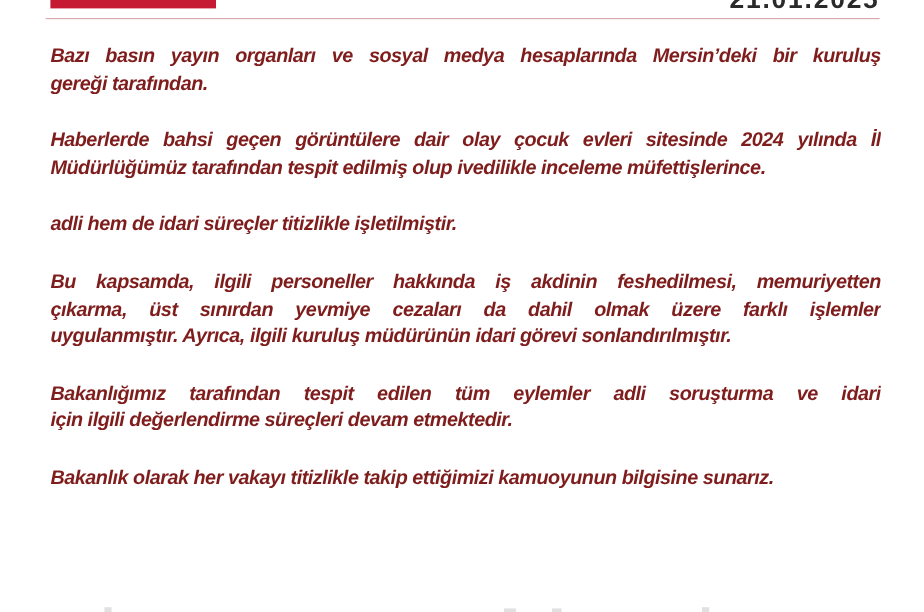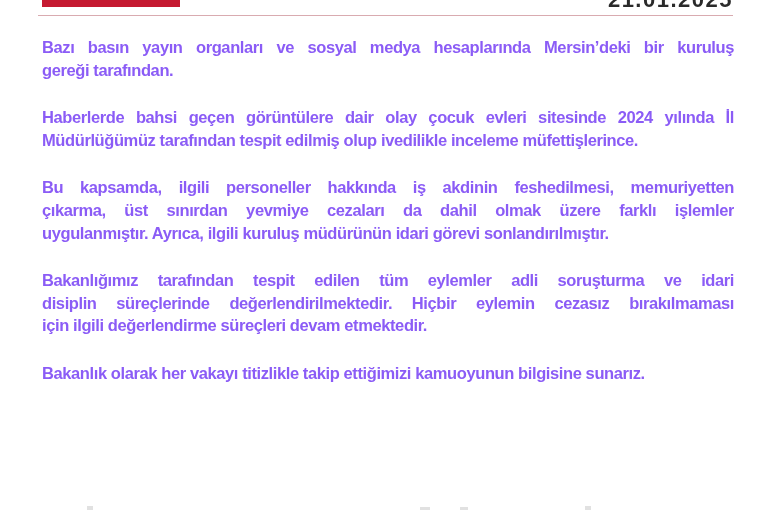--- a/index.html
+++ b/index.html
@@ -39,26 +39,27 @@
     position: absolute;
     left: 38px; top: 15px;
     width: 695px; height: 1px;
     background: #d9abb0;
   }
   
   .statement {
     position: absolute;
     left: 42px; top: 36px;
     width: 692px;
-    color: #8b5cf6;
+    color: #7f1d1d;
     font-size: 16.5px;
     font-weight: 700;
     letter-spacing: -0.4px;
     line-height: 22.6px;
     font-stretch: condensed;
+    font-style: italic;
   }
   .statement p { margin: 0 0 25px 0; }
   .statement p.gap-lg { margin-top: 5px; }
   .line {
     text-align: justify;
     text-align-last: justify;
     white-space: normal;
     overflow: hidden;
     height: 22.6px;
   }
@@ -93,31 +94,31 @@
       <span class="line" style="display:block">Bazı basın yayın organları ve sosyal medya hesaplarında Mersin’deki bir kuruluş</span>
       <span class="line last" style="display:block">gereği tarafından.</span>
     </p>
 
     <p>
       <span class="line" style="display:block">Haberlerde bahsi geçen görüntülere dair olay çocuk evleri sitesinde 2024 yılında İl</span>
       <span class="line last" style="display:block">Müdürlüğümüz tarafından tespit edilmiş olup ivedilikle inceleme müfettişlerince.</span>
     </p>
 
     <p>
+      <span class="line last" style="display:block">adli hem de idari süreçler titizlikle işletilmiştir.</span>
     </p>
 
     <p>
       <span class="line" style="display:block">Bu kapsamda, ilgili personeller hakkında iş akdinin feshedilmesi, memuriyetten</span>
       <span class="line" style="display:block">çıkarma, üst sınırdan yevmiye cezaları da dahil olmak üzere farklı işlemler</span>
       <span class="line last" style="display:block">uygulanmıştır. Ayrıca, ilgili kuruluş müdürünün idari görevi sonlandırılmıştır.</span>
     </p>
 
     <p>
       <span class="line" style="display:block">Bakanlığımız tarafından tespit edilen tüm eylemler adli soruşturma ve idari</span>
-      <span class="line" style="display:block">disiplin süreçlerinde değerlendirilmektedir. Hiçbir eylemin cezasız bırakılmaması</span>
       <span class="line last" style="display:block">için ilgili değerlendirme süreçleri devam etmektedir.</span>
     </p>
 
     <p class="gap-lg">
       <span class="line last" style="display:block">Bakanlık olarak her vakayı titizlikle takip ettiğimizi kamuoyunun bilgisine sunarız.</span>
     </p>
 
   </div>
 
   <div class="remnant r1"></div>

